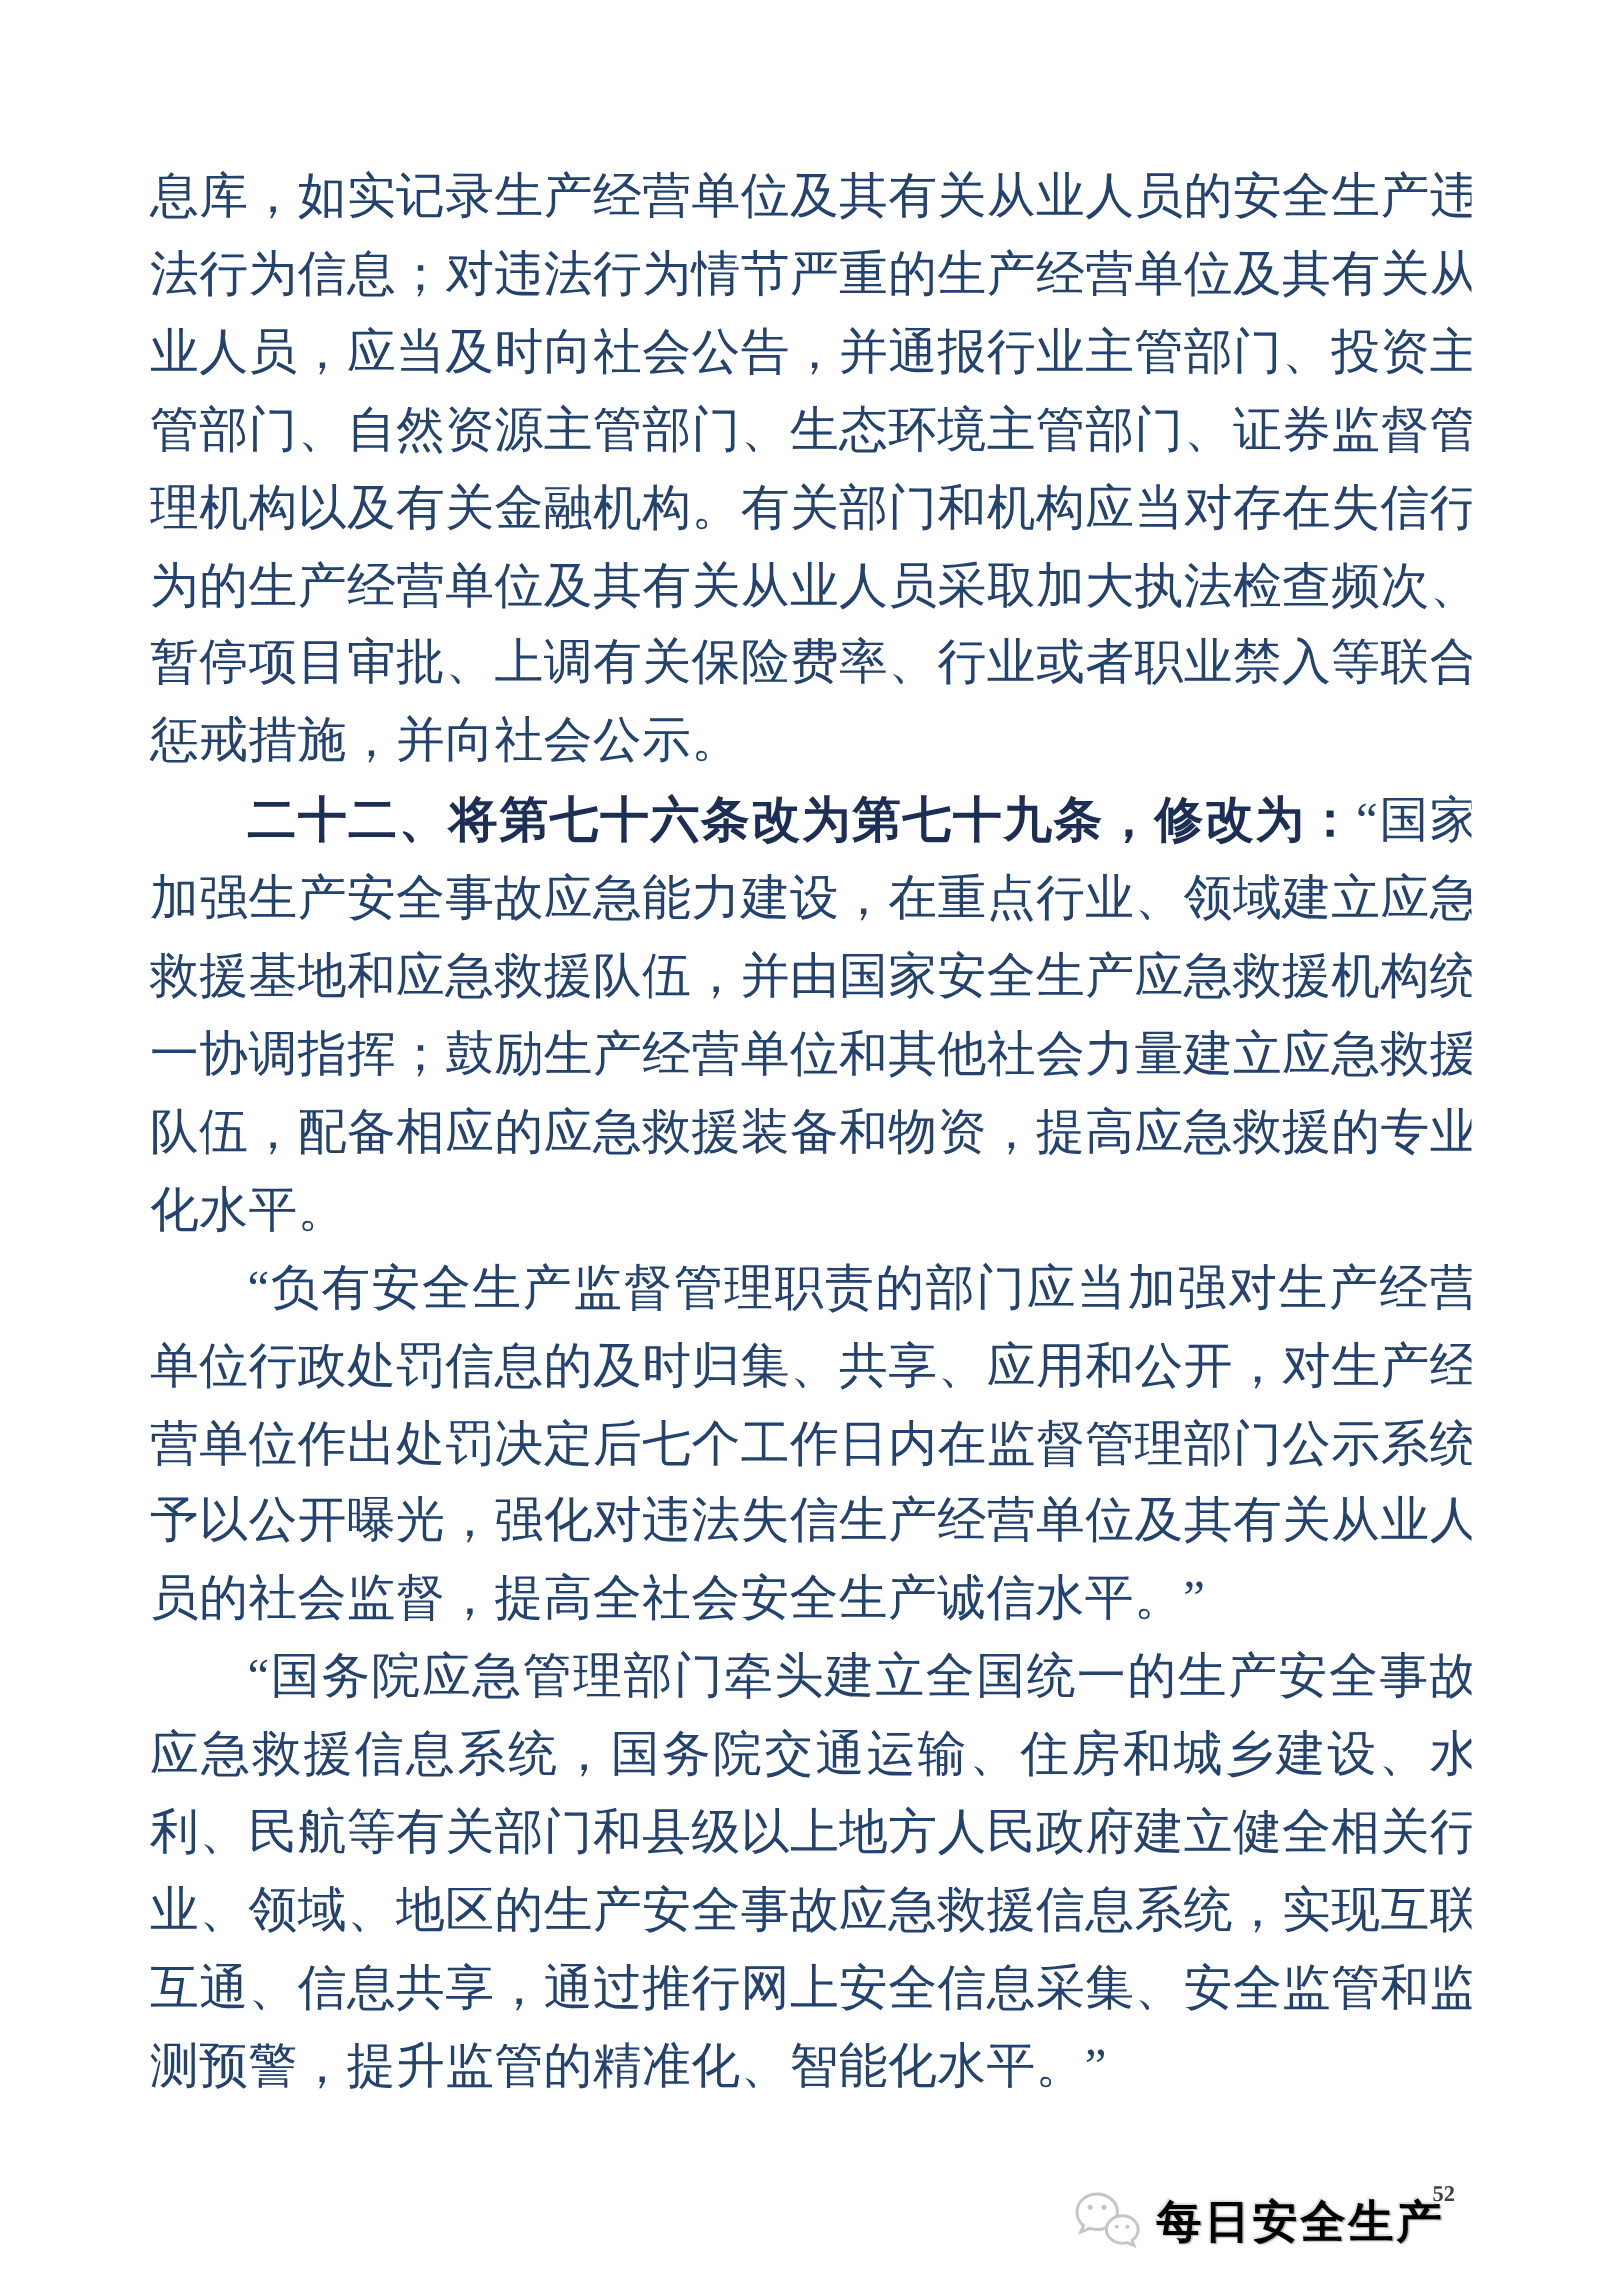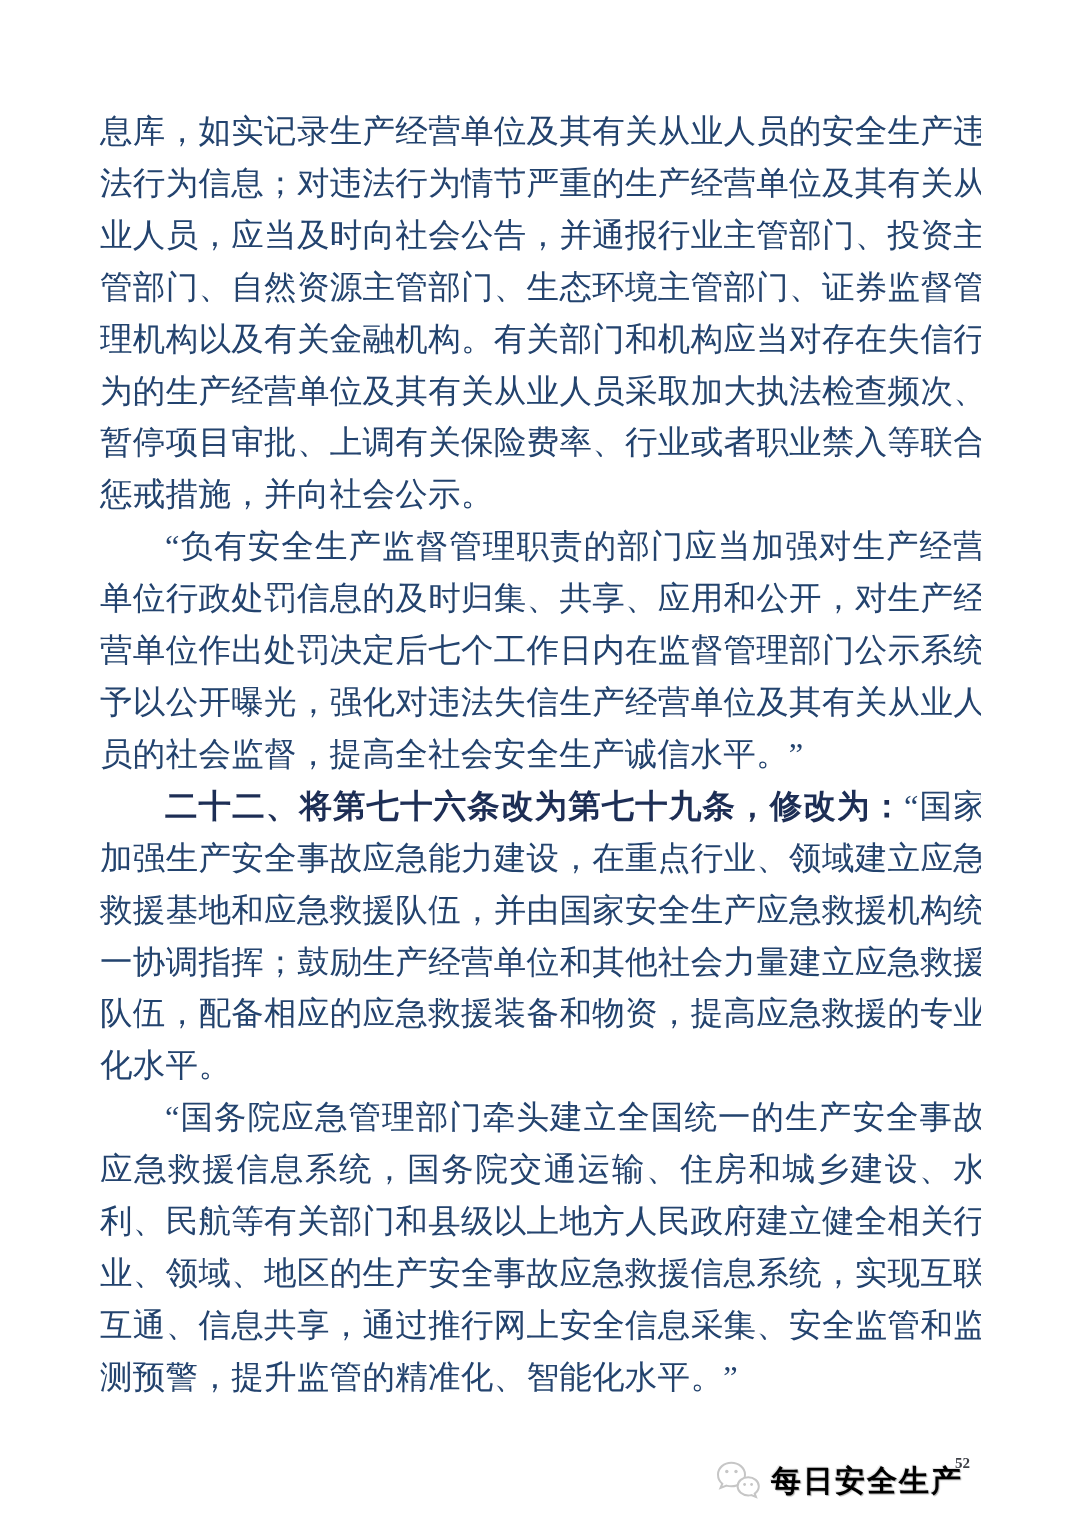--- a/index.html
+++ b/index.html
@@ -63,23 +63,23 @@
   }
 </style>
 </head>
 <body>
 
 <div class="page">
 
   <div class="text-body">
     <p class="para">息库，如实记录生产经营单位及其有关从业人员的安全生产违法行为信息；对违法行为情节严重的生产经营单位及其有关从业人员，应当及时向社会公告，并通报行业主管部门、投资主管部门、自然资源主管部门、生态环境主管部门、证券监督管理机构以及有关金融机构。有关部门和机构应当对存在失信行为的生产经营单位及其有关从业人员采取加大执法检查频次、暂停项目审批、上调有关保险费率、行业或者职业禁入等联合惩戒措施，并向社会公示。</p>
 
+    <p class="para indent"><b class="lead">二十二、将第七十六条改为第七十九条，修改为：</b><span>“国家加强生产安全事故应急能力建设，在重点行业、领域建立应急救援基地和应急救援队伍，并由国家安全生产应急救援机构统一协调指挥；鼓励生产经营单位和其他社会力量建立应急救援队伍，配备相应的应急救援装备和物资，提高应急救援的专业化水平。</span></p>
+
     <p class="para indent">“负有安全生产监督管理职责的部门应当加强对生产经营单位行政处罚信息的及时归集、共享、应用和公开，对生产经营单位作出处罚决定后七个工作日内在监督管理部门公示系统予以公开曝光，强化对违法失信生产经营单位及其有关从业人员的社会监督，提高全社会安全生产诚信水平。”</p>
-
-    <p class="para indent"><b class="lead">二十二、将第七十六条改为第七十九条，修改为：</b><span>“国家加强生产安全事故应急能力建设，在重点行业、领域建立应急救援基地和应急救援队伍，并由国家安全生产应急救援机构统一协调指挥；鼓励生产经营单位和其他社会力量建立应急救援队伍，配备相应的应急救援装备和物资，提高应急救援的专业化水平。</span></p>
 
     <p class="para indent">“国务院应急管理部门牵头建立全国统一的生产安全事故应急救援信息系统，国务院交通运输、住房和城乡建设、水利、民航等有关部门和县级以上地方人民政府建立健全相关行业、领域、地区的生产安全事故应急救援信息系统，实现互联互通、信息共享，通过推行网上安全信息采集、安全监管和监测预警，提升监管的精准化、智能化水平。”</p>
   </div>
 
   <div class="page-number">52</div>
 
   <div class="watermark">
     <svg class="wm-icon" width="48" height="42" viewBox="0 0 48 42" xmlns="http://www.w3.org/2000/svg">
 
       <path d="M30 14.5c0 6.6-6.1 11.8-13.7 11.8c-1.7 0-3.3-.25-4.8-.7L5.5 28l1.8-4.3C4.6 21.6 3 18.3 3 14.5C3 7.9 9 2.7 16.3 2.7S30 7.9 30 14.5z" fill="#ffffff" stroke="#c6c6c6" stroke-width="2"></path>

